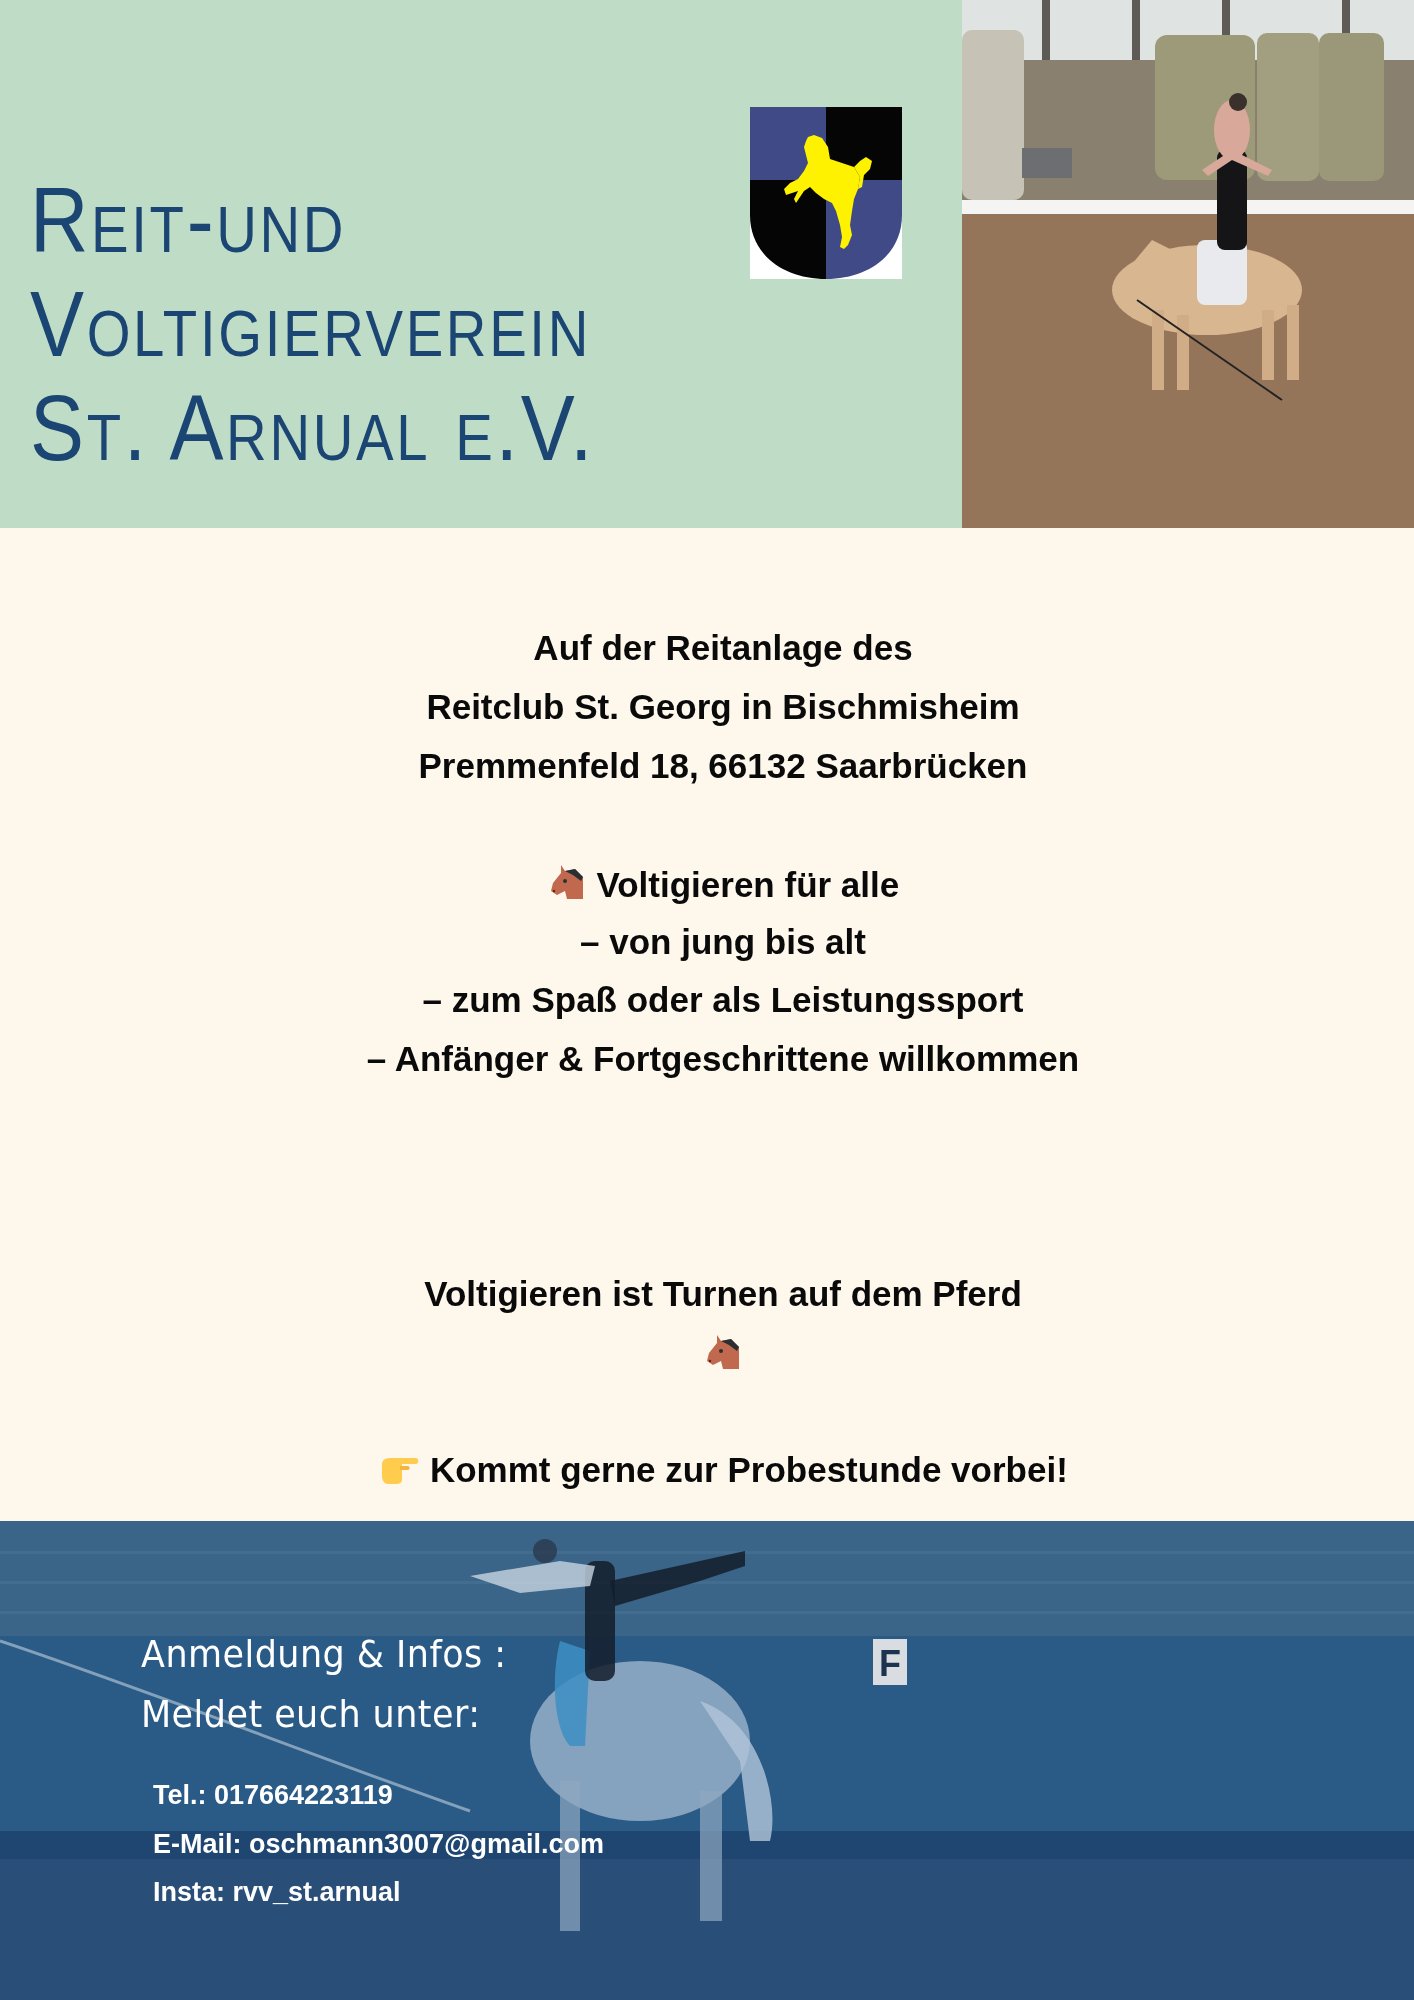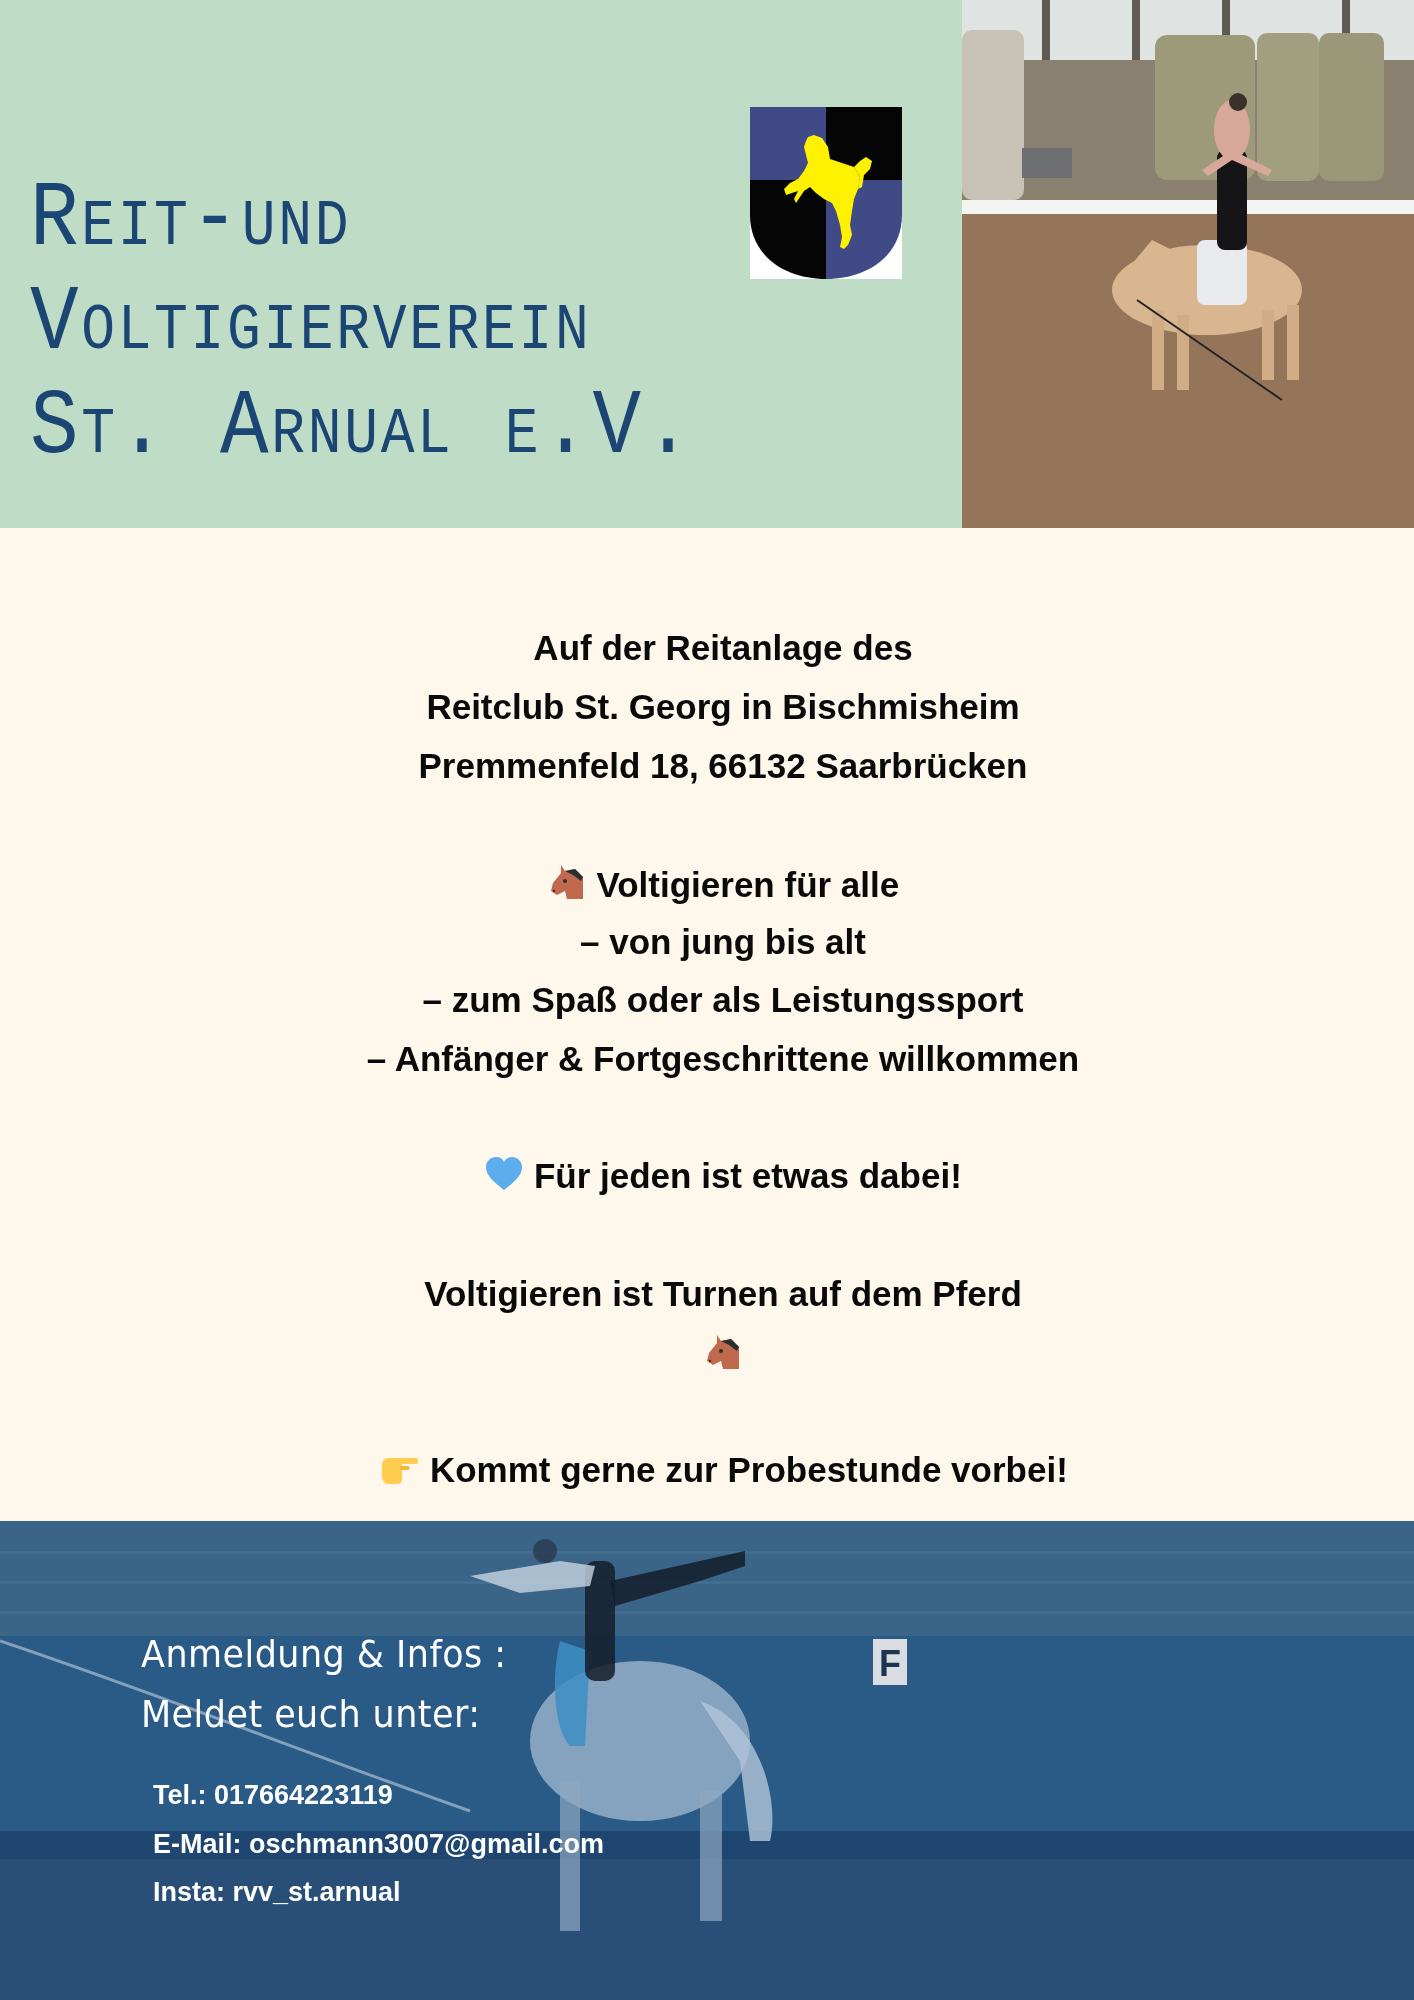--- a/index.html
+++ b/index.html
@@ -16,21 +16,21 @@
       width: 1414px; height: 528px;
     }
     .header-green {
       position: absolute; left: 0; top: 0;
       width: 962px; height: 528px;
       background: #bfdcc7;
     }
     .title {
       position: absolute; left: 30px; top: 168px;
       color: #1b4674;
-      font-family: Liberation Mono, monospace;
+      font-family: Liberation Sans, sans-serif;
       font-weight: 200;
       font-variant: small-caps;
       font-size: 92px;
       line-height: 104px;
       letter-spacing: 3px;
       font-stretch: condensed;
     }
     .title-line { display: block; white-space: nowrap; transform: scaleX(0.88); transform-origin: left center; }
 
     .crest {
@@ -184,28 +184,20 @@
         <circle cx="18" cy="20" r="2" fill="#292f33"></circle>
         <circle cx="7" cy="30" r="1.2" fill="#662113"></circle>
       </svg>
     </span>
     <span>Voltigieren für alle</span>
   </div>
   <div class="line" style="top:392px">– von jung bis alt</div>
   <div class="line" style="top:450px">– zum Spaß oder als Leistungssport</div>
   <div class="line" style="top:509px">– Anfänger &amp; Fortgeschrittene willkommen</div>
 
-  <div class="line" style="top:626px">
-    <span class="emoji">
-      <svg width="40" height="36" viewBox="0 0 40 36" xmlns="http://www.w3.org/2000/svg">
-        <path d="M20 34 C10 26 2 20 2 11 C2 5 7 1 12 1 C16 1 19 3 20 6 C21 3 24 1 28 1 C33 1 38 5 38 11 C38 20 30 26 20 34 Z" fill="#5dadec"></path>
-      </svg>
-    </span>
-    <span>Für jeden ist etwas dabei!</span>
-  </div>
 
   <div class="line" style="top:744px">Voltigieren ist Turnen auf dem Pferd</div>
   <div class="line" style="top:803px">
     <span class="emoji">
       <svg width="40" height="40" viewBox="0 0 40 40" xmlns="http://www.w3.org/2000/svg">
         <path d="M14 4 L18 10 L28 8 L36 16 L36 38 L20 38 L18 30 L10 34 L4 30 L6 22 L14 12 Z" fill="#c1694f"></path>
         <path d="M18 10 L28 8 L36 16 L34 20 L26 14 Z" fill="#292f33"></path>
         <circle cx="18" cy="20" r="2" fill="#292f33"></circle>
         <circle cx="7" cy="30" r="1.2" fill="#662113"></circle>
       </svg>

